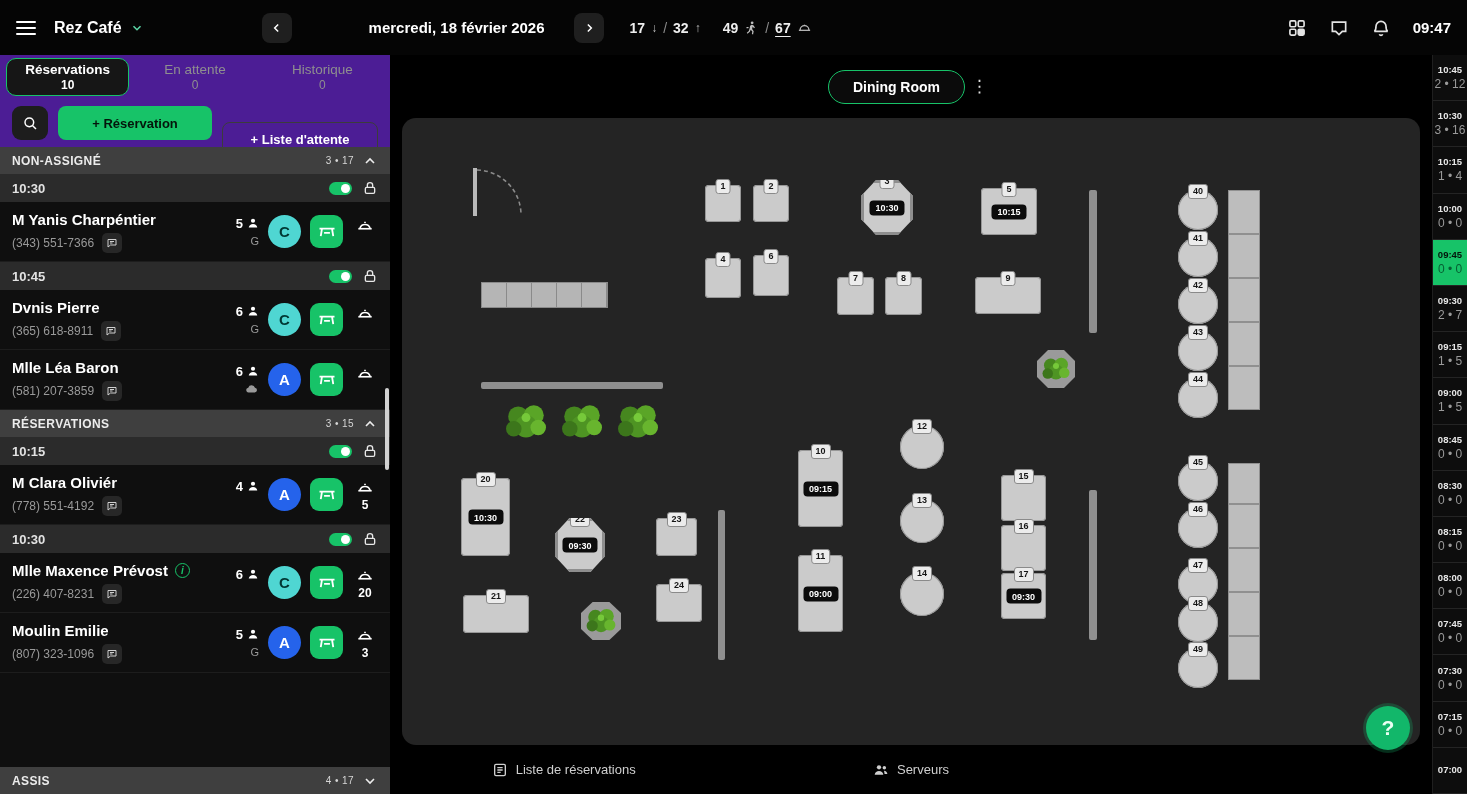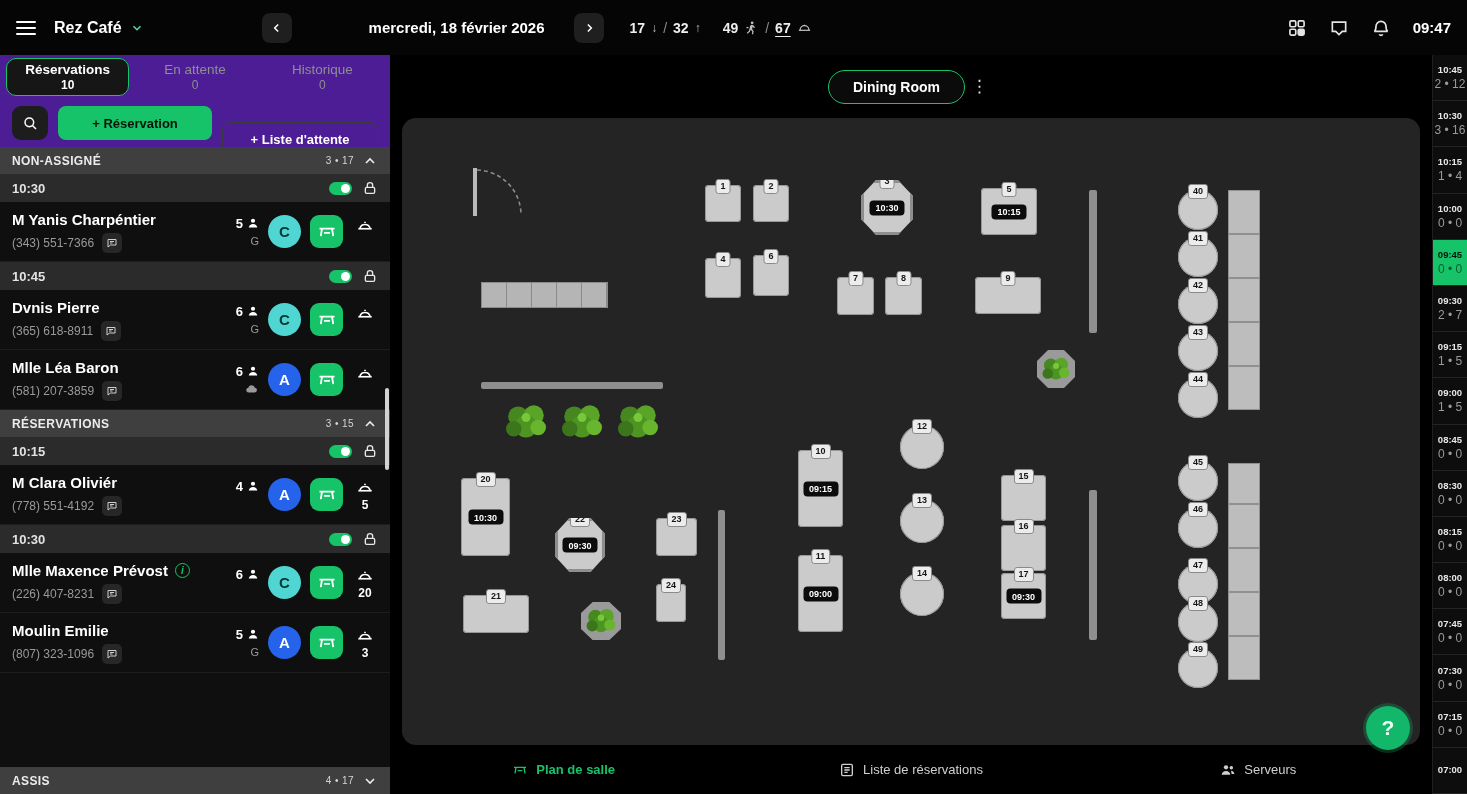--- a/index.html
+++ b/index.html
@@ -751,48 +751,40 @@
           <div class="tbl rect" style="left: 61px; top: 477px; width: 66px; height: 38px;">
             <span class="chip">21</span>
           </div>
           <div class="tbl hex" style="left: 153px; top: 400px; width: 50px; height: 54px;">
             <span class="chip">22</span>
             <span class="badge">09:30</span>
           </div>
           <div class="tbl rect" style="left: 254px; top: 400px; width: 41px; height: 38px;">
             <span class="chip">23</span>
           </div>
-          <div class="tbl rect" style="left: 254px; top: 466px; width: 30px; height: 38px;">
+          <div class="tbl rect" style="left: 254px; top: 466px; width: 46px; height: 38px;">
             <span class="chip">24</span>
           </div>
           <div class="tbl circle" style="left: 776px; top: 343px; width: 40px; height: 40px;">
             <span class="chip">45</span>
           </div>
           <div class="tbl circle" style="left: 776px; top: 390px; width: 40px; height: 40px;">
             <span class="chip">46</span>
           </div>
           <div class="tbl circle" style="left: 776px; top: 437px; width: 40px; height: 40px; margin-top: 9px;">
             <span class="chip">47</span>
           </div>
           <div class="tbl circle" style="left: 776px; top: 484px; width: 40px; height: 40px;">
             <span class="chip">48</span>
           </div>
           <div class="tbl circle" style="left: 776px; top: 530px; width: 40px; height: 40px;">
             <span class="chip">49</span>
           </div>
         </div>
       <nav class="bottom-nav">
-        <div class="bn-item active">
-          <span>
-            <svg viewBox="0 0 24 24" fill="none" stroke="currentColor" stroke-width="2">
-                <path d="M3 8h18M6 8l-1.5 9M18 8l1.5 9M8.5 13h7"></path>
-              </svg>
-          </span>
-          <span>Plan de salle</span>
-        </div>
         <div class="bn-item">
           <span>
             <svg viewBox="0 0 24 24" fill="none" stroke="currentColor" stroke-width="2">
                 <rect x="4" y="3.5" width="16" height="17" rx="2"></rect>
                 <path d="M8 8.5h8M8 12h8M8 15.5h5"></path>
               </svg>
           </span>
           <span>Liste de réservations</span>
         </div>
         <div class="bn-item">

